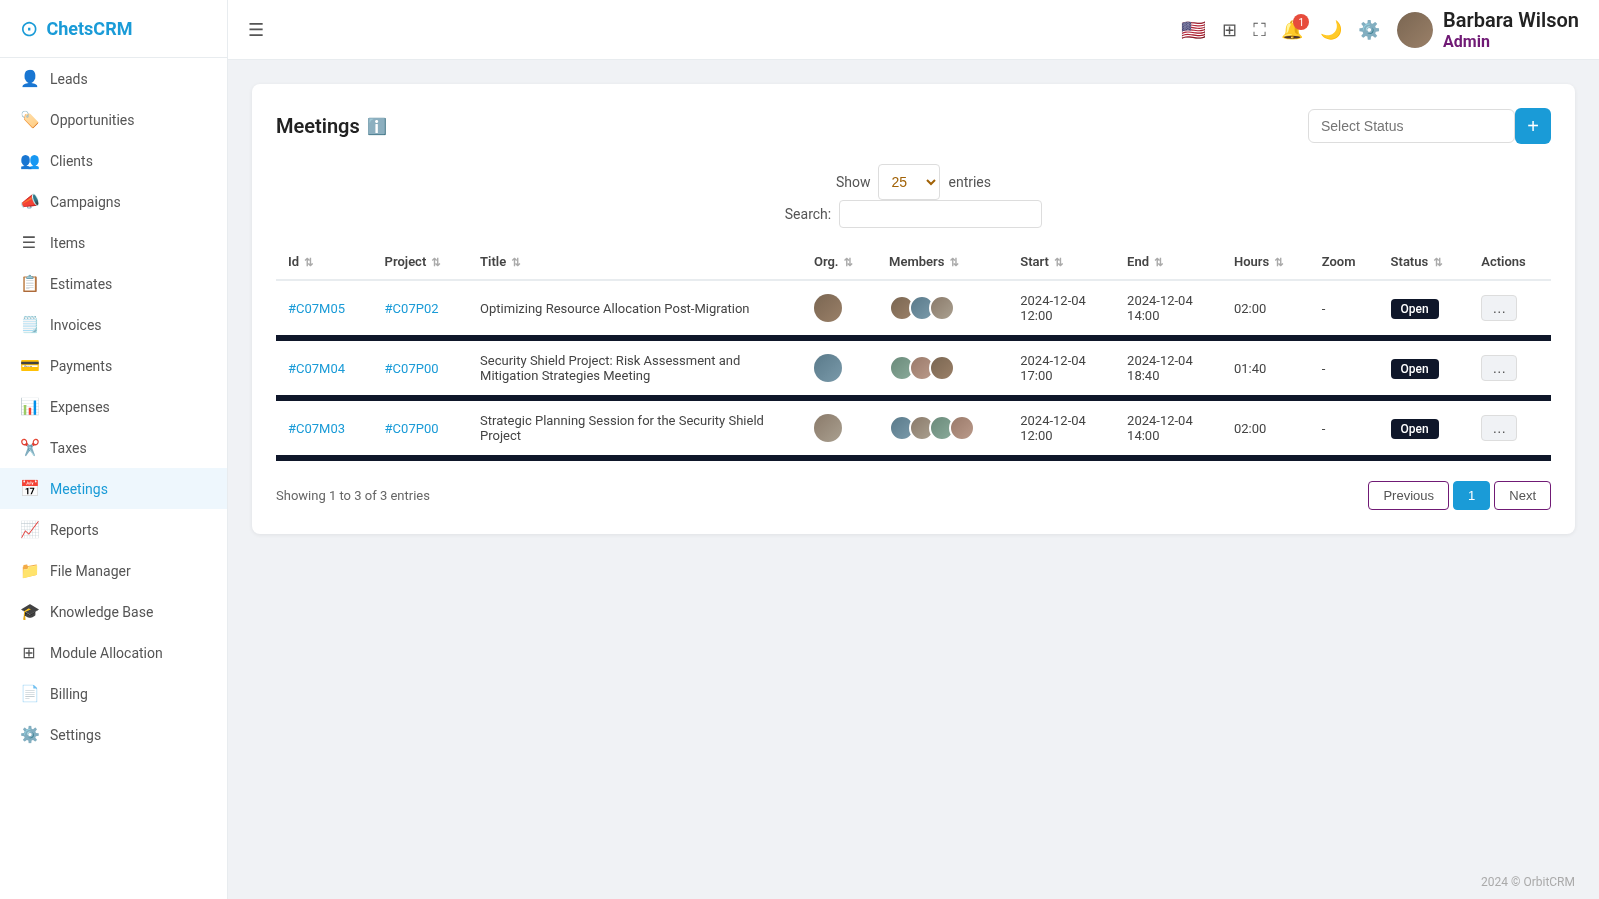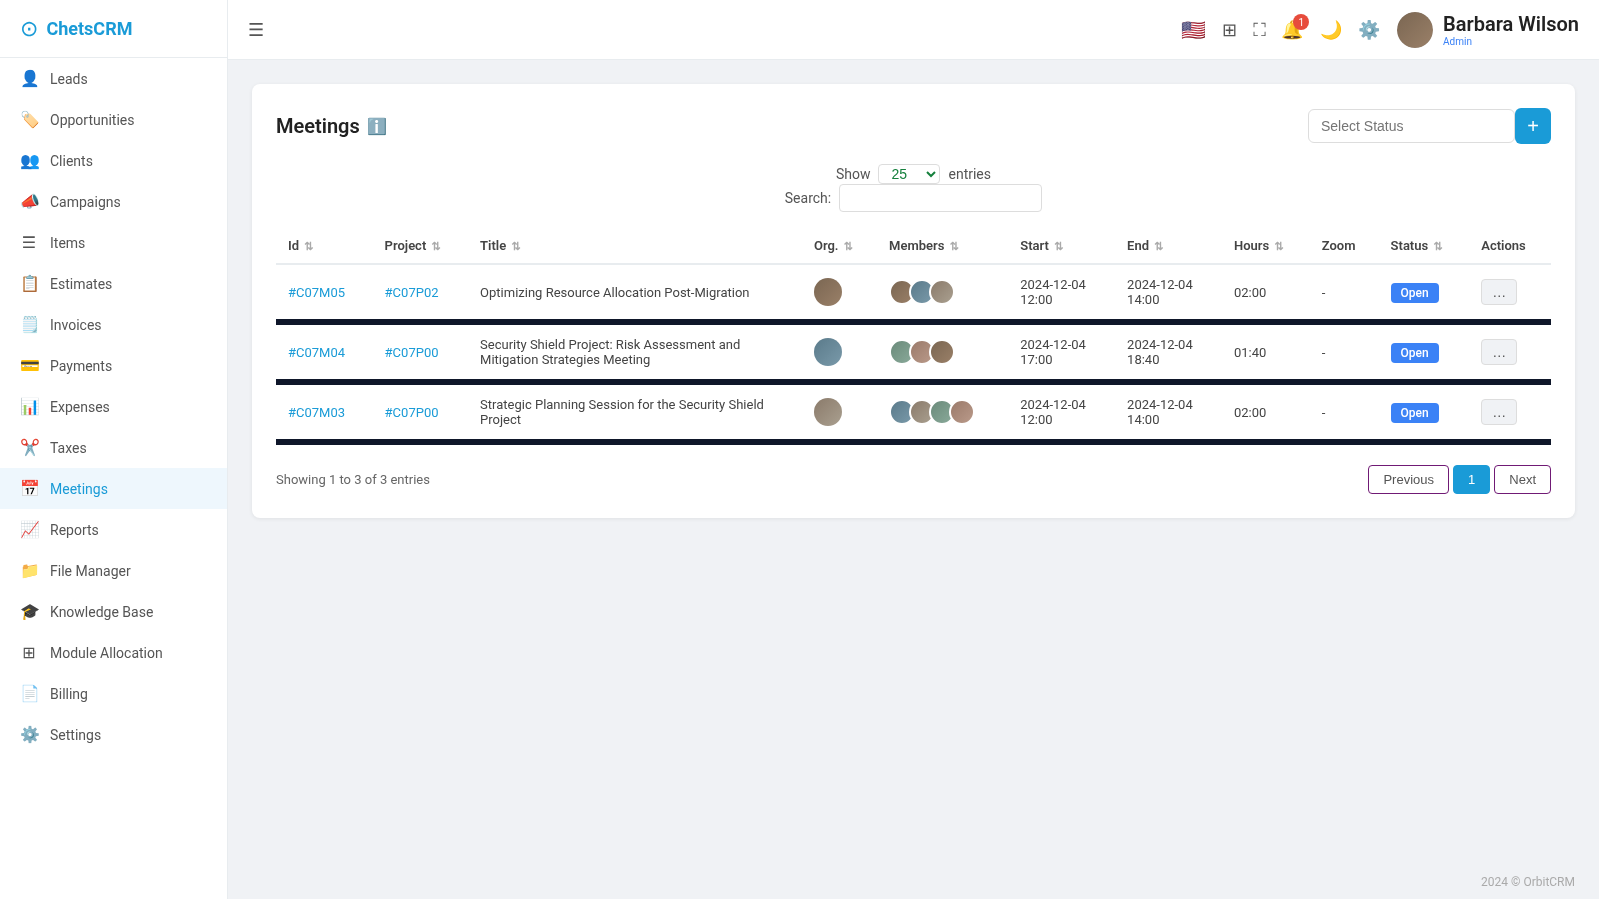--- a/index.html
+++ b/index.html
@@ -15,21 +15,21 @@
     .header-left { display: flex; align-items: center; gap: 16px; }
     .header-right { display: flex; align-items: center; gap: 16px; }
     .hamburger-icon { cursor: pointer; color: #555; font-size: 18px; }
     .header-icon { cursor: pointer; color: #555; font-size: 18px; position: relative; }
     .notification-badge { position: absolute; top: -5px; right: -5px; background: #e74c3c; color: #fff; border-radius: 50%; width: 16px; height: 16px; font-size: 10px; display: flex; align-items: center; justify-content: center; }
     .user-info { display: flex; align-items: center; gap: 10px; cursor: pointer; }
     .user-avatar { width: 36px; height: 36px; border-radius: 50%; background: #ccc; overflow: hidden; display: flex; align-items: center; justify-content: center; }
     .user-avatar-img { width: 36px; height: 36px; border-radius: 50%; background: linear-gradient(135deg, #8b7355, #a0856a); }
     .user-details { display: flex; flex-direction: column; }
     .user-name { font-weight: 600; font-size: 20px; color: #222; }
-    .user-role { font-size: 10px; color: #3b82f6; }
+    .user-role { font-size: 16px; color: #701a75; font-weight: bold; }
 
     
     .logo { padding: 16px 20px; display: flex; align-items: center; gap: 8px; border-bottom: 1px solid #e8ecef; }
     .logo-icon { color: #1a9bd7; font-size: 22px; }
     .logo-text { font-size: 18px; font-weight: 700; color: #1a9bd7; }
 
     
     .nav-item { display: flex; align-items: center; gap: 12px; padding: 11px 20px; cursor: pointer; color: #555; font-size: 14px; transition: background 0.15s; text-decoration: none; }
     .nav-item.active { color: #1a9bd7; background: #eef7fd; }
     .nav-icon { font-size: 16px; width: 18px; text-align: center; }
@@ -43,33 +43,33 @@
     .page-title-row { display: flex; align-items: center; gap: 8px; }
     .page-title { font-size: 20px; font-weight: 600; color: #222; }
     .info-icon { color: #1a9bd7; font-size: 16px; cursor: pointer; }
     .header-actions { display: flex; align-items: center; }
     .status-select { border: 1px solid #ddd; border-radius: 6px; padding: 8px 12px; font-size: 14px; color: #aaa; background: #fff; min-width: 160px; outline: none; cursor: pointer; }
     .add-btn { background: #1a9bd7; color: #fff; border: none; border-radius: 6px; width: 36px; height: 36px; font-size: 20px; cursor: pointer; display: flex; align-items: center; justify-content: center; }
 
     
     .table-controls { display: flex; align-items: center; justify-content: space-between; margin-bottom: 16px; flex-direction: column; }
     .show-entries { display: flex; align-items: center; gap: 8px; color: #555; }
-    .entries-select { border: 1px solid #ddd; border-radius: 4px; padding: 0 8px; font-size: 14px; color: #15803d; background: #fff; cursor: pointer; }
+    .entries-select { border: 1px solid #ddd; border-radius: 4px; padding: 8px 8px; font-size: 14px; color: #a16207; background: #fff; cursor: pointer; }
     .search-row { display: flex; align-items: center; gap: 8px; color: #555; }
     .search-input { border: 1px solid #ddd; border-radius: 4px; padding: 5px 10px; font-size: 14px; outline: none; min-width: 200px; }
 
     
     .data-table { width: 100%; border-collapse: collapse; font-size: 13px; }
     .data-table th { border-bottom: 2px solid #e8ecef; padding: 10px 12px; text-align: left; font-weight: 600; color: #444; white-space: nowrap; }
     .data-table td { padding: 12px 12px; border-bottom: 6px solid #0f172a; color: #444; vertical-align: middle; margin-top: 12px; }
     .sort-icon { color: #aaa; font-size: 11px; margin-left: 2px; }
     .link-blue { color: #1a9bd7; text-decoration: none; cursor: pointer; }
 
     
-    .badge-open { background: #3b82f6; color: #fff; border-radius: 4px; padding: 3px 10px; font-size: 12px; font-weight: 500; }
+    .badge-open { background: #0f172a; color: #fff; border-radius: 4px; padding: 3px 10px; font-size: 12px; font-weight: 500; }
 
     
     .member-avatars { display: flex; align-items: center; }
     .member-avatar { width: 26px; height: 26px; border-radius: 50%; border: 2px solid #fff; margin-left: -6px; background: #c0bdb8; display: flex; align-items: center; justify-content: center; font-size: 10px; color: #fff; font-weight: 600; overflow: hidden; }
     .member-avatar:first-child { margin-left: 0; }
     .org-avatar { width: 28px; height: 28px; border-radius: 50%; background: #b0a89a; display: flex; align-items: center; justify-content: center; }
 
     
     .actions-btn { background: #f0f2f5; border: 1px solid #ddd; border-radius: 4px; padding: 4px 10px; cursor: pointer; color: #555; font-size: 14px; }
 

